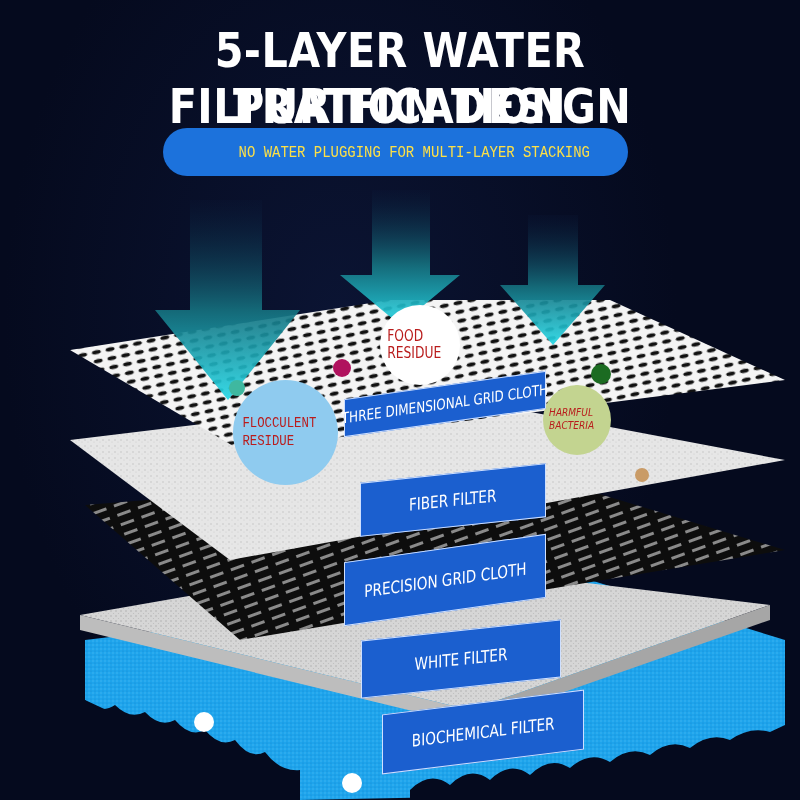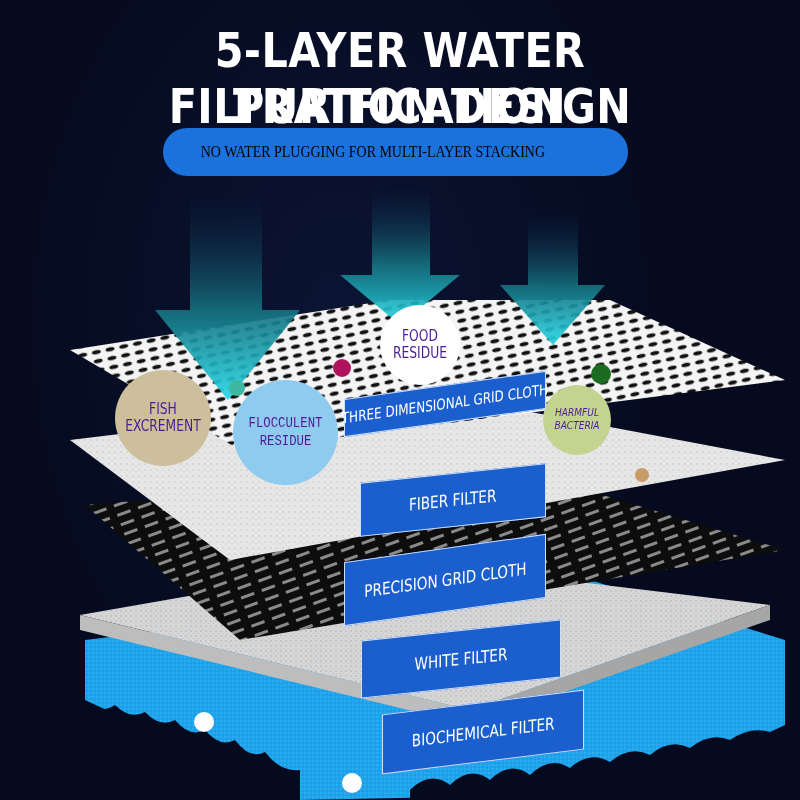--- a/index.html
+++ b/index.html
@@ -1,24 +1,24 @@
 <!DOCTYPE html>
 <html><head>
 <meta charset="utf-8">
 <style>
   html, body { margin:0; padding:0; }
   body { width:800px; height:800px; background:#050a1e; overflow:hidden; position:relative; font-family:"Liberation Sans", sans-serif; }
   .stage { position:absolute; inset:0; width:680px; height:800px; background:radial-gradient(ellipse at 50% 40%, #0b1433 0%, #050a1e 70%); }
   .title { position:absolute; left:0; width:800px; text-align:center; color:#fff; font-weight:bold; font-size:48px; letter-spacing:0.5px; font-family:"DejaVu Sans", sans-serif; transform:scaleX(0.86); transform-origin:center; }
   .title.l1 { top:22px; }
   .title.l2 { top:78px; }
-  .pill { position:absolute; left:163px; top:128px; width:465px; height:48px; background:#1c72dc; border-radius:24px; color:#000000; display:flex; align-items:center; justify-content:flex-start; font-size:17px; font-family:Liberation Serif, serif; }
+  .pill { position:absolute; left:163px; top:128px; width:465px; height:48px; background:#1c72dc; border-radius:24px; color:#fde047; display:flex; align-items:center; justify-content:flex-end; font-size:17px; font-family:Liberation Mono, monospace; }
   .pill span { display:inline-block; transform:scaleX(0.82); white-space:nowrap; }
   svg.art { position:absolute; left:0; top:0; }
-  .bubble { position:absolute; border-radius:50%; display:flex; align-items:center; justify-content:center; text-align:center; color:#4c1d95; font-family:"DejaVu Sans", sans-serif; font-size:15px; line-height:1.15; }
+  .bubble { position:absolute; border-radius:50%; display:flex; align-items:center; justify-content:center; text-align:left; color:#b91c1c; font-family:"DejaVu Sans", sans-serif; font-size:15px; line-height:1.15; }
   .bubble span { display:inline-block; transform:scaleX(0.82); }
   .label { position:absolute; background:#1b5fcf; color:#fff; border:1.5px solid #cfe0ff; display:flex; align-items:center; justify-content:center; font-family:"DejaVu Sans", sans-serif; font-size:17px; white-space:nowrap; }
   .label span { display:inline-block; transform:scaleX(0.8); }
 </style>
 </head>
 <body>
 
 <div class="stage">
 
   <div class="title l1">5-LAYER WATER PURIFICATION</div>
@@ -90,23 +90,20 @@
     </g>
 
     <circle cx="342" cy="368" r="9" fill="#b0125e"></circle>
     <circle cx="601" cy="374" r="10" fill="#1b6b21"></circle>
     <circle cx="642" cy="475" r="7" fill="#c99b66"></circle>
     <circle cx="237" cy="388" r="8" fill="#3fb8a0"></circle>
     <circle cx="204" cy="722" r="10" fill="#ffffff"></circle>
     <circle cx="352" cy="783" r="10" fill="#ffffff"></circle>
   </svg>
 
-  <div class="bubble" style="left:115px;top:370px;width:96px;height:96px;background:#cdbf9c;">
-      <span>FISH EXCREMENT</span>
-    </div>
   <div class="bubble" style="left:233px;top:380px;width:105px;height:105px;background:#8fcbef;font-family:Liberation Mono, monospace;">
       <span>FLOCCULENT RESIDUE</span>
     </div>
   <div class="bubble" style="left:380px;top:305px;width:80px;height:80px;background:#ffffff;">
       <span>FOOD RESIDUE</span>
     </div>
   <div class="bubble" style="left:543px;top:385px;width:68px;height:70px;background:#c3d490;font-size:11px;font-style:italic;">
       <span>HARMFUL BACTERIA</span>
     </div>
 

